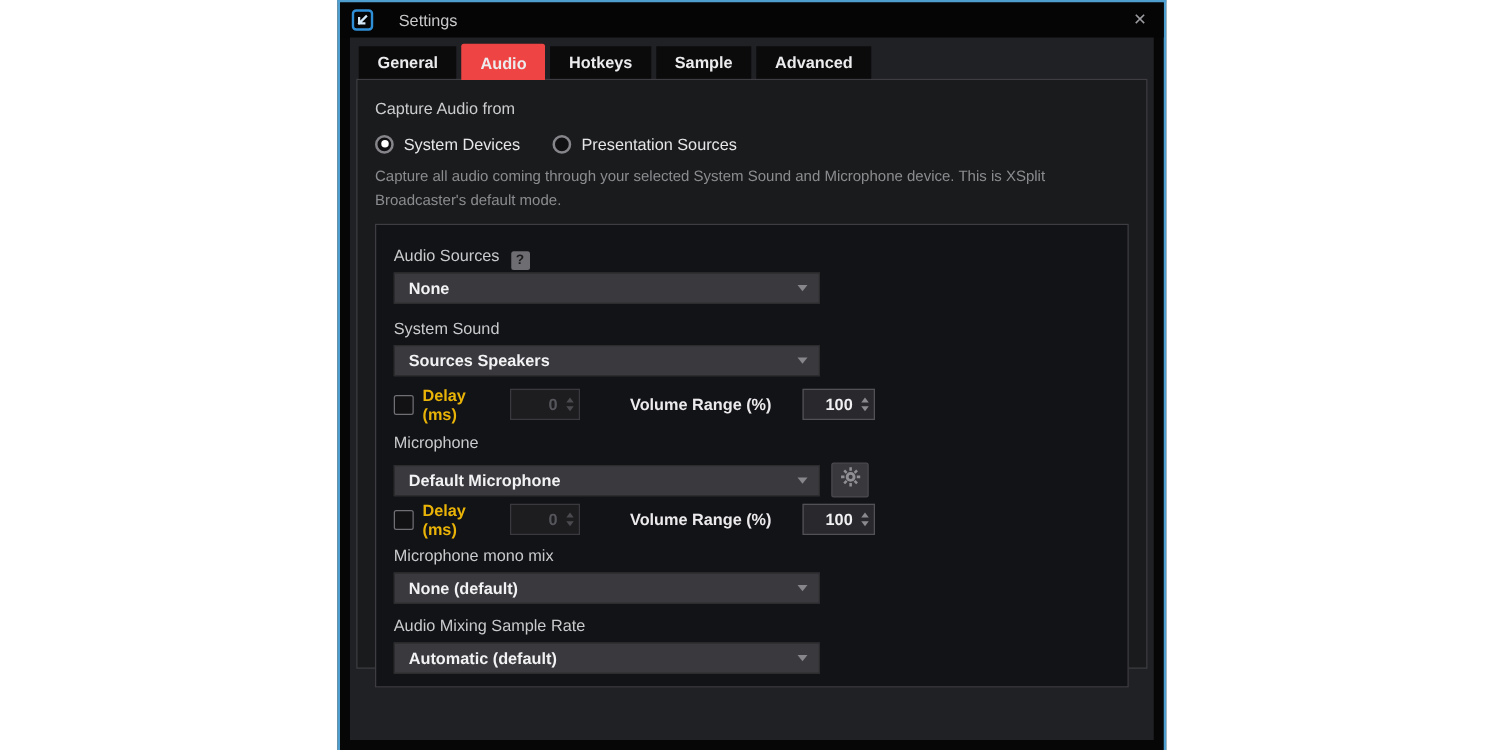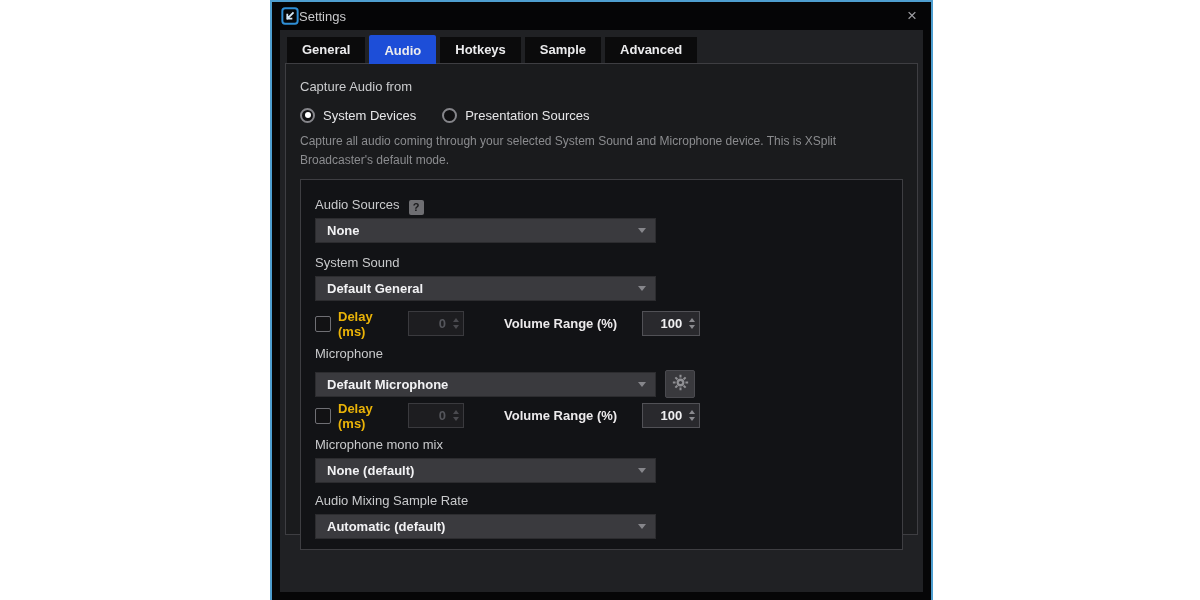--- a/index.html
+++ b/index.html
@@ -16,42 +16,42 @@
     position: absolute; left: 270px; top: 0;
     width: 663px; height: 600px;
     background: #060607;
     border: 2px solid #4e9ecf; border-bottom: none;
   }
   .titlebar {
     height: 28px; display: flex; align-items: center;
     padding: 0 6px 0 9px; background: #050506;
   }
   .logo { width: 18px; height: 18px; flex: 0 0 auto; }
-  .title { font-size: 13px; color: #c9c9cb; margin-left: 0; }
+  .title { font-size: 13px; color: #c9c9cb; margin-left: 20px; }
   .close-btn {
     margin-left: auto; width: 26px; height: 22px;
     display: flex; align-items: center; justify-content: center;
     color: #9c9ca0; font-size: 17px; cursor: pointer;
   }
 
   .content { margin: 0 8px; background: #202124; height: 562px; }
 
   
   .tabstrip {
     height: 33px; display: flex; align-items: flex-end;
     padding: 0 0 0 7px; position: relative; z-index: 2;
   }
   .tab {
     background: #0b0b0c; color: #ececee;
     font-size: 13px; font-weight: 700;
     padding: 5px 15px 6px; margin-right: 4px;
     cursor: pointer; white-space: nowrap;
   }
   .tab.active {
-    background: #1d4ed8; padding-top: 8px; margin-bottom: -1px;
+    background: #ef4444; padding-top: 8px; margin-bottom: -1px;
     border-radius: 2px 2px 0 0;
   }
 
   
   .outer-panel {
     margin: 0 5px; border: 1px solid #3e3e42; background: #1a1b1d;
     height: 472px; padding: 15px 14px 0; position: relative; z-index: 1;
   }
   .section-heading { font-size: 13px; color: #cbccce; }
 
@@ -178,21 +178,21 @@
         <div class="field-label">
           <span>Audio Sources</span><span class="help">?</span>
         </div>
         <div class="dropdown">
           <span class="value">None</span>
           <span class="chevron"></span>
         </div>
 
         <div class="field-label mt-sm">System Sound</div>
         <div class="dropdown">
-          <span class="value">Default General</span>
+          <span class="value">Sources Speakers</span>
           <span class="chevron"></span>
         </div>
 
         <div class="delay-row">
           <span class="checkbox"></span>
           <span class="delay-label">Delay (ms)</span>
           <span class="spinner disabled">
             <span class="num">0</span>
             <span class="spin-arrows">
               <span class="arrow-up"></span>

